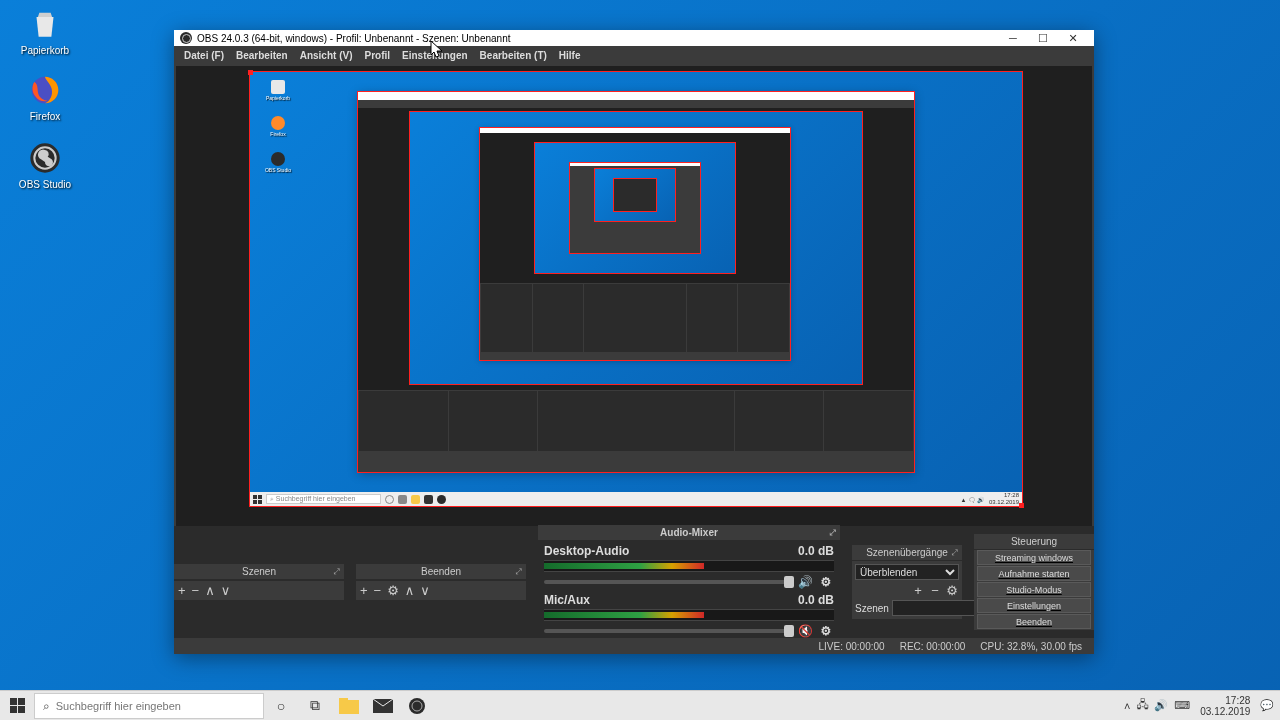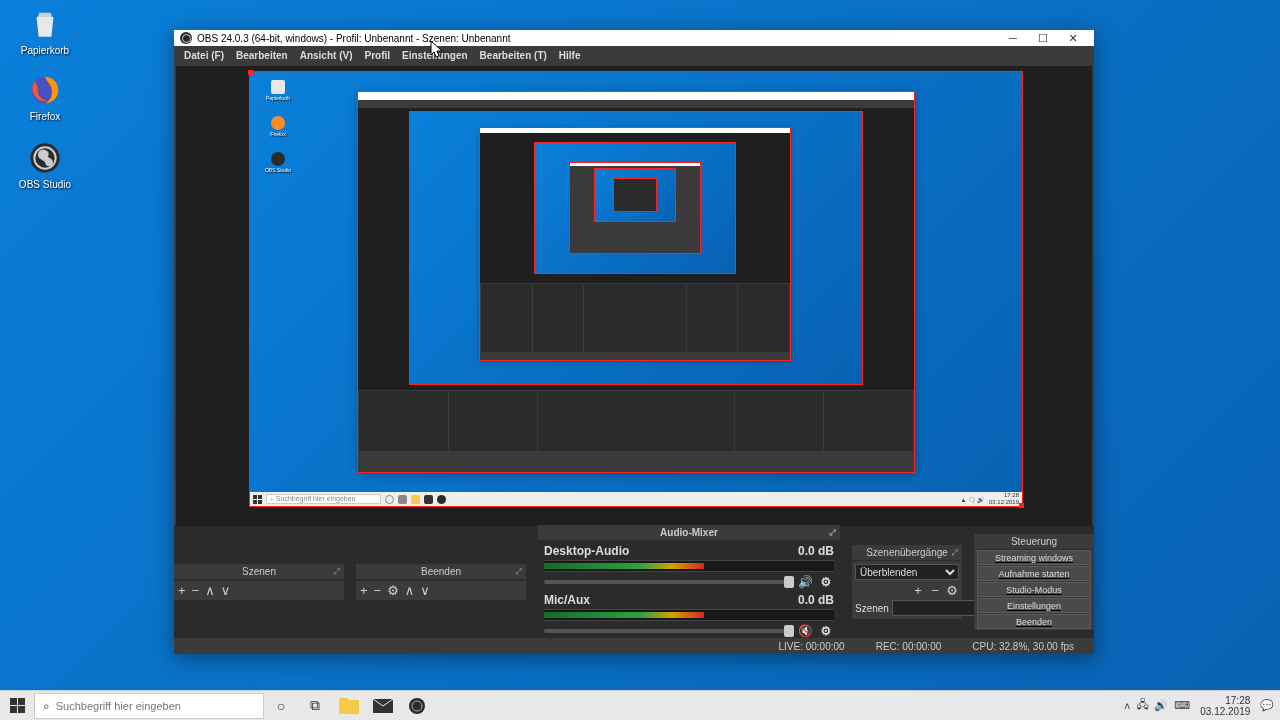--- a/index.html
+++ b/index.html
@@ -83,21 +83,21 @@
 
 .dock-trans .tbody{padding:3px;display:flex;flex-direction:column;gap:3px;}
 .dock-trans select,.dock-trans input{background:#222;border:1px solid #555;color:#ddd;font-size:10px;height:16px;}
 .dock-trans .trow{display:flex;align-items:center;gap:3px;font-size:10px;color:#ddd;}
 .dock-trans .trow .icn{width:14px;height:14px;display:flex;align-items:center;justify-content:center;cursor:pointer;color:#ccc;font-size:13px;}
 
 
 .dock-ctrl .cbtn{height:15px;margin:0 3px 1px 3px;background:#4a4a4a;border:1px solid #5a5a5a;color:#ddd;font-size:9px;display:flex;align-items:center;justify-content:center;cursor:pointer;}
 
 
-.statusbar{height:16px;background:#3b3b3b;color:#ccc;font-size:10px;display:flex;align-items:center;justify-content:flex-end;gap:31px;padding:0 20px;}
+.statusbar{height:16px;background:#3b3b3b;color:#ccc;font-size:10px;display:flex;align-items:center;justify-content:flex-end;gap:15px;padding:0 12px;}
 
 
 .taskbar { position: absolute; left: 0; right: 0; bottom: 0; height: 30px; background: #e8e8e8; display: flex; align-items: center; border-top:1px solid #ccc;}
 .taskbar .start { width: 34px; height: 30px; display: flex; align-items: center; justify-content: center; }
 .taskbar .searchbox { width: 230px; height: 26px; background: #fff; border: 1px solid #ccc; display: flex; align-items: center; padding: 0 8px; color: #777; font-size: 11px; margin-left:0; }
 .taskbar .searchbox .sicon{margin-right:6px;font-size:12px;color:#555;}
 .taskbar .ticon { width: 34px; height: 30px; display: flex; align-items: center; justify-content: center; font-size: 14px; color:#333;}
 .taskbar .tray { margin-left: auto; display: flex; align-items: center; height: 30px; padding: 0 6px; gap: 6px; font-size: 10px; color: #333;}
 .taskbar .tray .clock{text-align:right;line-height:11px;padding:0 4px;}
 .taskbar .tray .ico{font-size:11px;}

